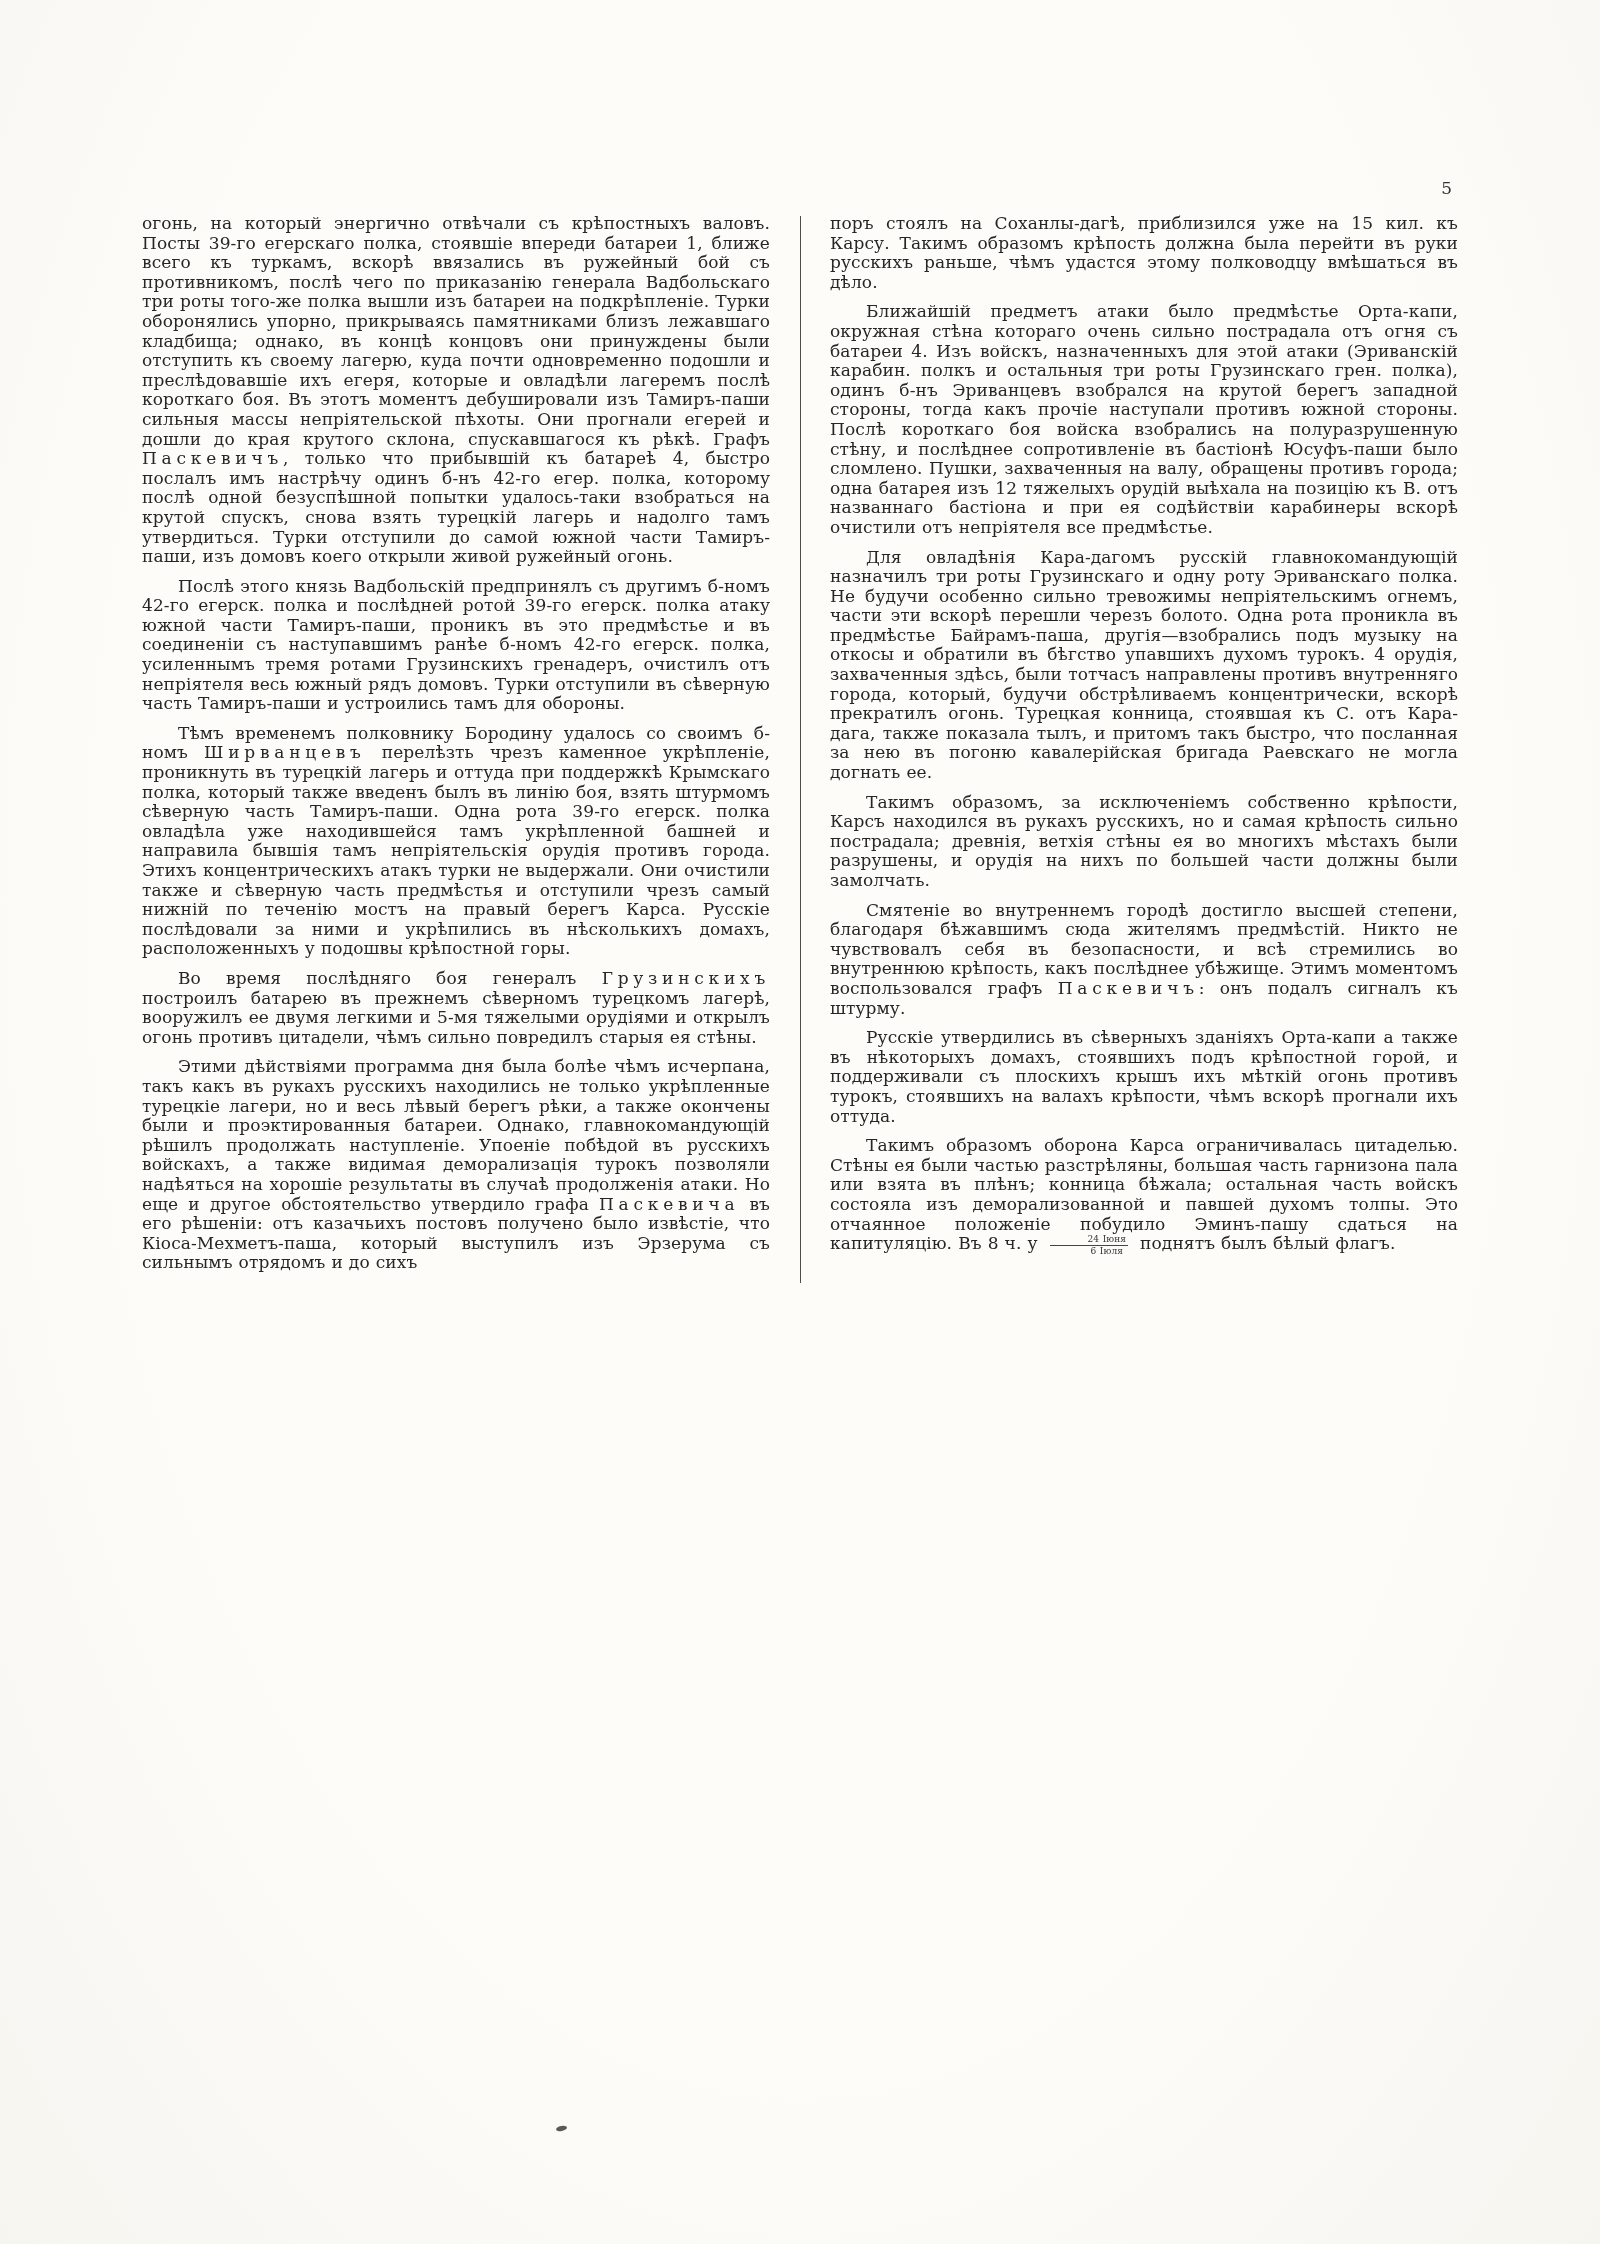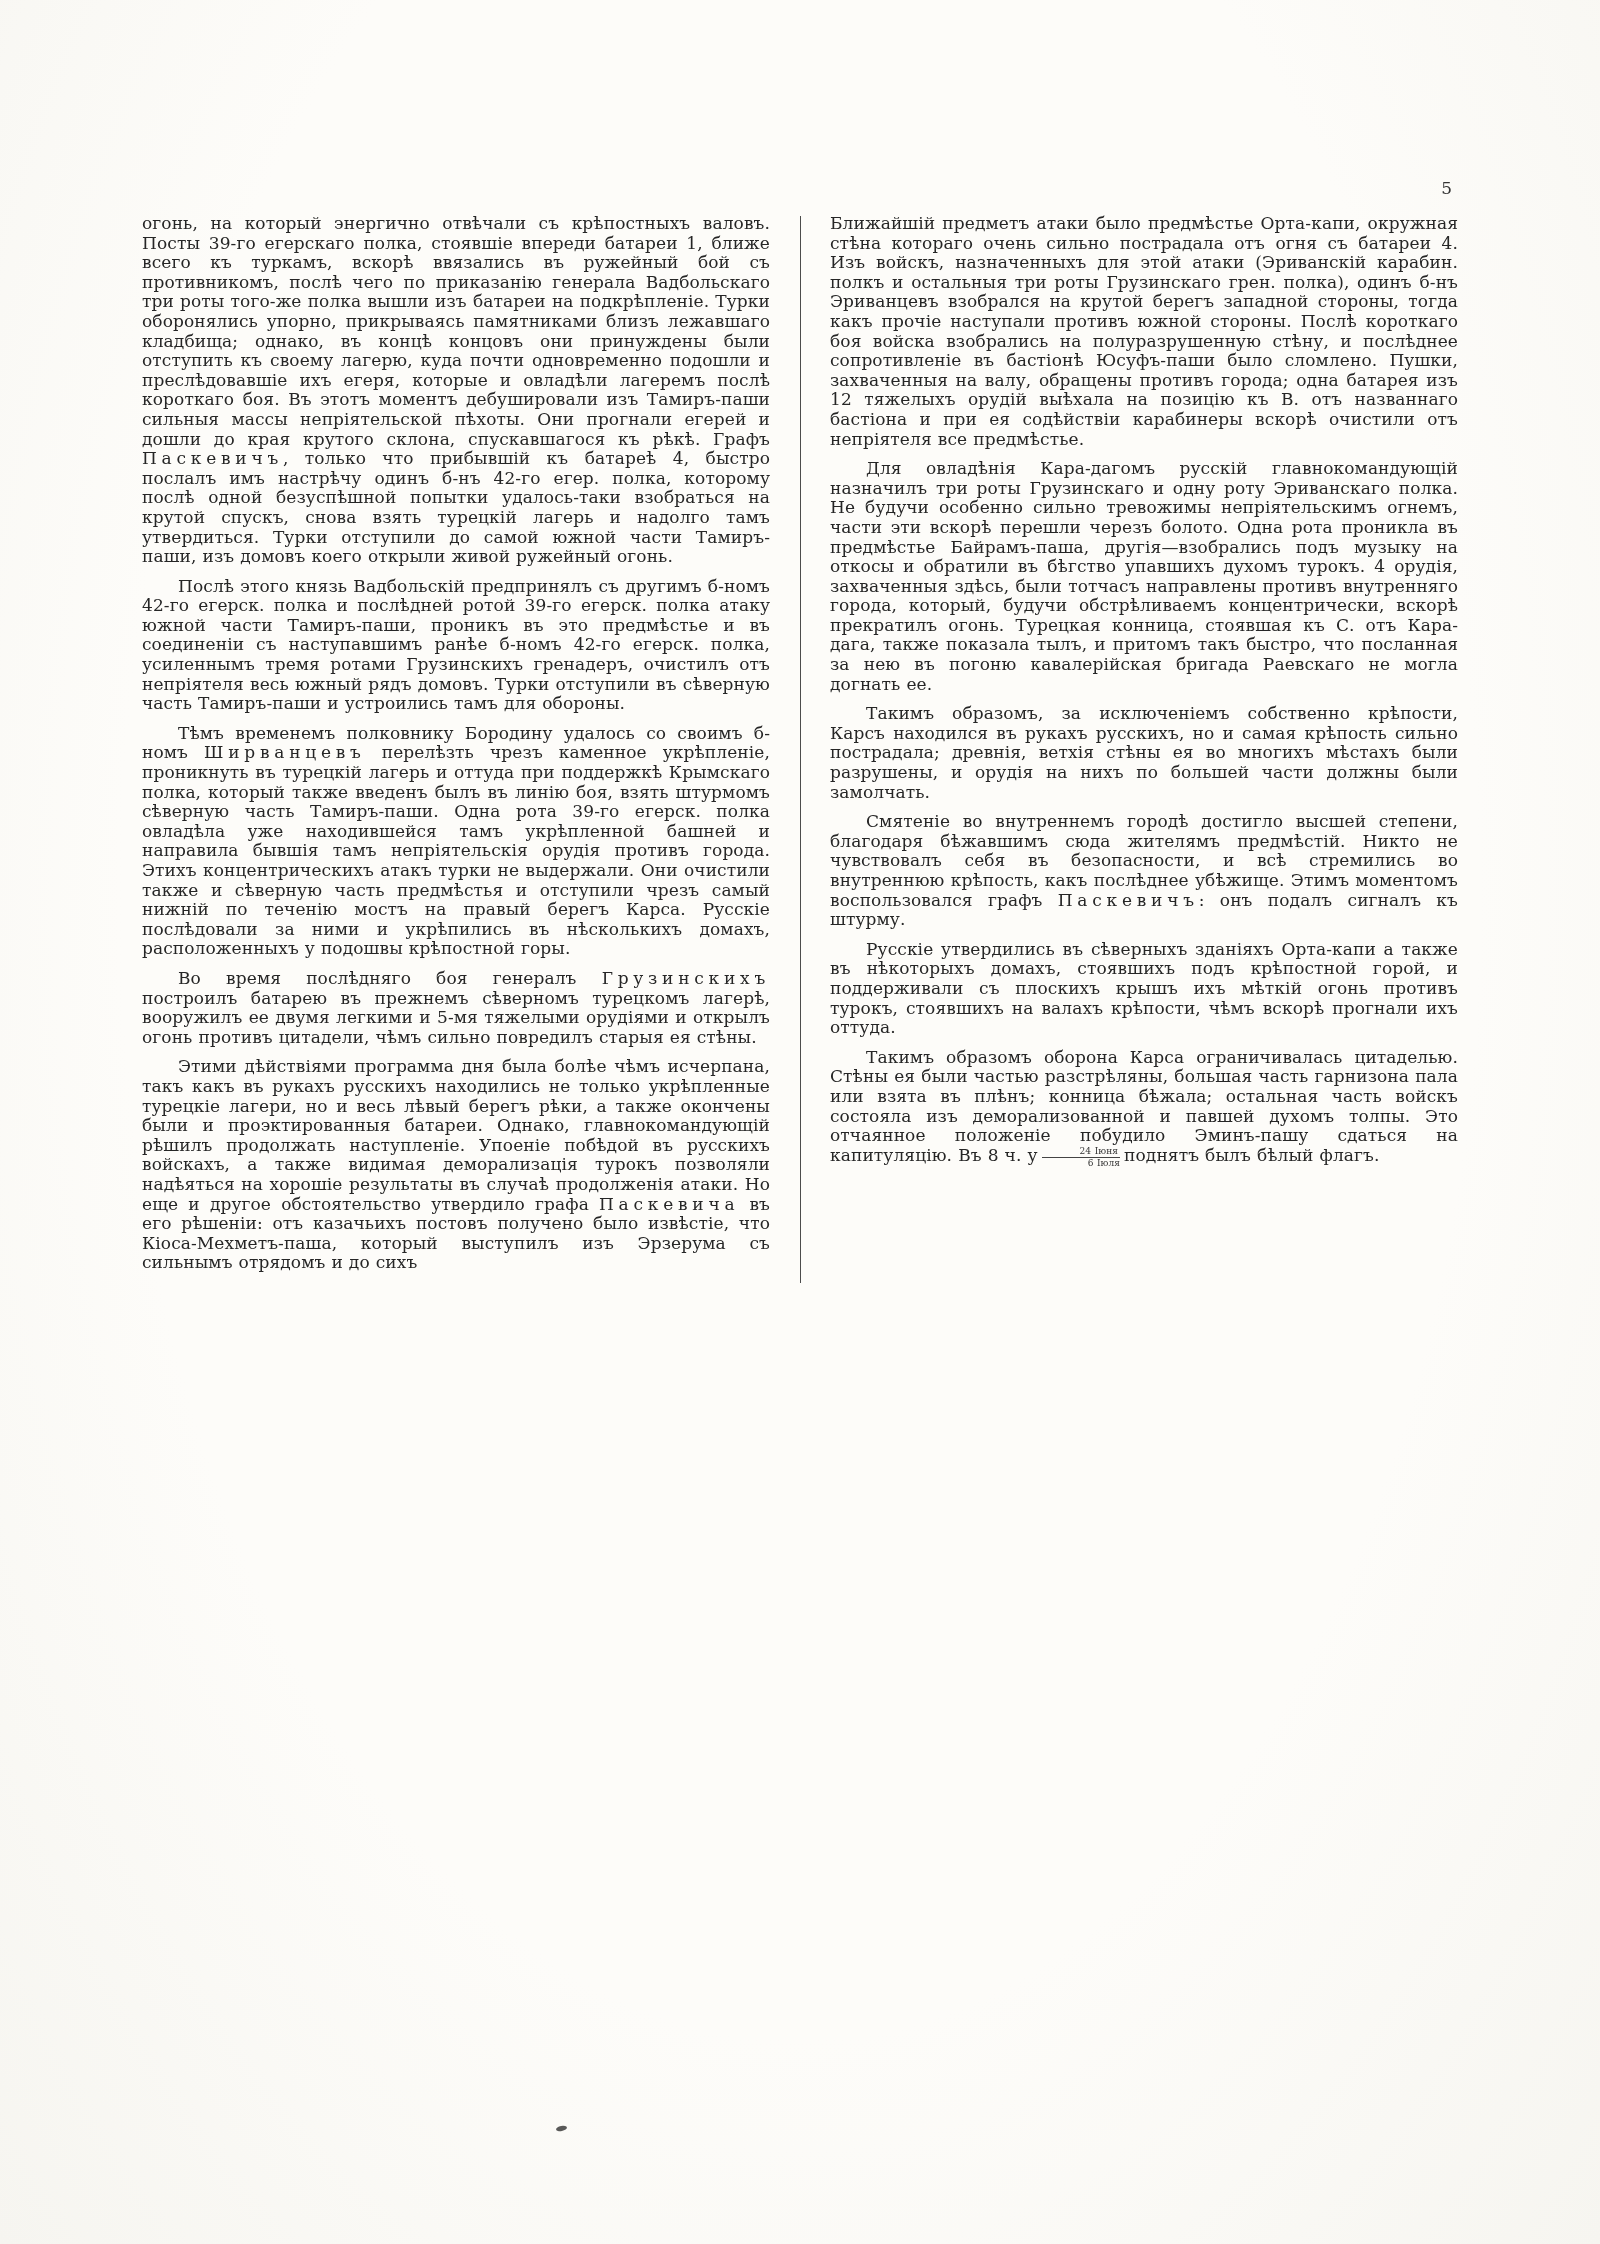--- a/index.html
+++ b/index.html
@@ -44,24 +44,24 @@
   .divider {
     width: 1px;
     background: #4c4c4c;
     margin: 2px 29px 0 30px;
     align-self: stretch;
   }
   .letterspaced { letter-spacing: 0.28em; }
   .fraction {
     display: inline-block;
     vertical-align: -0.55em;
-    text-align: right;
+    text-align: center;
     font-size: 9px;
     line-height: 1.25;
-    margin: 0 4px;
+    margin: 0 12px;
     color: #333;
   }
   .fraction .frac-top {
     display: block;
     border-bottom: 1px solid #444;
     padding: 0 2px;
   }
   .fraction .frac-bottom { display: block; }
   .speck {
     position: absolute;
@@ -81,20 +81,21 @@
   <div class="text-block">
     <div class="column">
         <p><span>огонь, на который энергично отвѣчали съ крѣпостныхъ валовъ. Посты 39-го егерскаго полка, стоявшіе впереди батареи 1, ближе всего къ туркамъ, вскорѣ ввязались въ ружейный бой съ противникомъ, послѣ чего по приказанію генерала Вадбольскаго три роты того-же полка вышли изъ батареи на подкрѣпленіе. Турки оборонялись упорно, прикрываясь памятниками близъ лежавшаго кладбища; однако, въ концѣ концовъ они принуждены были отступить къ своему лагерю, куда почти одновременно подошли и преслѣдовавшіе ихъ егеря, которые и овладѣли лагеремъ послѣ короткаго боя. Въ этотъ моментъ дебушировали изъ Тамиръ-паши сильныя массы непріятельской пѣхоты. Они прогнали егерей и дошли до края крутого склона, спускавшагося къ рѣкѣ. Графъ </span><span class="letterspaced">Паскевичъ</span><span>, только что прибывшій къ батареѣ 4, быстро послалъ имъ настрѣчу одинъ б-нъ 42-го егер. полка, которому послѣ одной безуспѣшной попытки удалось-таки взобраться на крутой спускъ, снова взять турецкій лагерь и надолго тамъ утвердиться. Турки отступили до самой южной части Тамиръ-паши, изъ домовъ коего открыли живой ружейный огонь.</span></p>
         <p><span>Послѣ этого князь Вадбольскій предпринялъ съ другимъ б-номъ 42-го егерск. полка и послѣдней ротой 39-го егерск. полка атаку южной части Тамиръ-паши, проникъ въ это предмѣстье и въ соединеніи съ наступавшимъ ранѣе б-номъ 42-го егерск. полка, усиленнымъ тремя ротами Грузинскихъ гренадеръ, очистилъ отъ непріятеля весь южный рядъ домовъ. Турки отступили въ сѣверную часть Тамиръ-паши и устроились тамъ для обороны.</span></p>
         <p><span>Тѣмъ временемъ полковнику Бородину удалось со своимъ б-номъ </span><span class="letterspaced">Ширванцевъ</span><span> перелѣзть чрезъ каменное укрѣпленіе, проникнуть въ турецкій лагерь и оттуда при поддержкѣ Крымскаго полка, который также введенъ былъ въ линію боя, взять штурмомъ сѣверную часть Тамиръ-паши. Одна рота 39-го егерск. полка овладѣла уже находившейся тамъ укрѣпленной башней и направила бывшія тамъ непріятельскія орудія противъ города. Этихъ концентрическихъ атакъ турки не выдержали. Они очистили также и сѣверную часть предмѣстья и отступили чрезъ самый нижній по теченію мостъ на правый берегъ Карса. Русскіе послѣдовали за ними и укрѣпились въ нѣсколькихъ домахъ, расположенныхъ у подошвы крѣпостной горы.</span></p>
         <p><span>Во время послѣдняго боя генералъ </span><span class="letterspaced">Грузинскихъ</span><span> построилъ батарею въ прежнемъ сѣверномъ турецкомъ лагерѣ, вооружилъ ее двумя легкими и 5-мя тяжелыми орудіями и открылъ огонь противъ цитадели, чѣмъ сильно повредилъ старыя ея стѣны.</span></p>
         <p><span>Этими дѣйствіями программа дня была болѣе чѣмъ исчерпана, такъ какъ въ рукахъ русскихъ находились не только укрѣпленные турецкіе лагери, но и весь лѣвый берегъ рѣки, а также окончены были и проэктированныя батареи. Однако, главнокомандующій рѣшилъ продолжать наступленіе. Упоеніе побѣдой въ русскихъ войскахъ, а также видимая деморализація турокъ позволяли надѣяться на хорошіе результаты въ случаѣ продолженія атаки. Но еще и другое обстоятельство утвердило графа </span><span class="letterspaced">Паскевича</span><span> въ его рѣшеніи: отъ казачьихъ постовъ получено было извѣстіе, что Кіоса-Мехметъ-паша, который выступилъ изъ Эрзерума съ сильнымъ отрядомъ и до сихъ</span></p>
       </div>
     <div class="divider"></div>
     <div class="column">
+        <p><span>поръ стоялъ на Соханлы-дагѣ, приблизился уже на 15 кил. къ Карсу. Такимъ образомъ крѣпость должна была перейти въ руки русскихъ раньше, чѣмъ удастся этому полководцу вмѣшаться въ дѣло.</span></p>
         <p><span>Ближайшій предметъ атаки было предмѣстье Орта-капи, окружная стѣна котораго очень сильно пострадала отъ огня съ батареи 4. Изъ войскъ, назначенныхъ для этой атаки (Эриванскій карабин. полкъ и остальныя три роты Грузинскаго грен. полка), одинъ б-нъ Эриванцевъ взобрался на крутой берегъ западной стороны, тогда какъ прочіе наступали противъ южной стороны. Послѣ короткаго боя войска взобрались на полуразрушенную стѣну, и послѣднее сопротивленіе въ бастіонѣ Юсуфъ-паши было сломлено. Пушки, захваченныя на валу, обращены противъ города; одна батарея изъ 12 тяжелыхъ орудій выѣхала на позицію къ В. отъ названнаго бастіона и при ея содѣйствіи карабинеры вскорѣ очистили отъ непріятеля все предмѣстье.</span></p>
         <p><span>Для овладѣнія Кара-дагомъ русскій главнокомандующій назначилъ три роты Грузинскаго и одну роту Эриванскаго полка. Не будучи особенно сильно тревожимы непріятельскимъ огнемъ, части эти вскорѣ перешли черезъ болото. Одна рота проникла въ предмѣстье Байрамъ-паша, другія—взобрались подъ музыку на откосы и обратили въ бѣгство упавшихъ духомъ турокъ. 4 орудія, захваченныя здѣсь, были тотчасъ направлены противъ внутренняго города, который, будучи обстрѣливаемъ концентрически, вскорѣ прекратилъ огонь. Турецкая конница, стоявшая къ С. отъ Кара-дага, также показала тылъ, и притомъ такъ быстро, что посланная за нею въ погоню кавалерійская бригада Раевскаго не могла догнать ее.</span></p>
         <p><span>Такимъ образомъ, за исключеніемъ собственно крѣпости, Карсъ находился въ рукахъ русскихъ, но и самая крѣпость сильно пострадала; древнія, ветхія стѣны ея во многихъ мѣстахъ были разрушены, и орудія на нихъ по большей части должны были замолчать.</span></p>
         <p><span>Смятеніе во внутреннемъ городѣ достигло высшей степени, благодаря бѣжавшимъ сюда жителямъ предмѣстій. Никто не чувствовалъ себя въ безопасности, и всѣ стремились во внутреннюю крѣпость, какъ послѣднее убѣжище. Этимъ моментомъ воспользовался графъ </span><span class="letterspaced">Паскевичъ</span><span>: онъ подалъ сигналъ къ штурму.</span></p>
         <p><span>Русскіе утвердились въ сѣверныхъ зданіяхъ Орта-капи а также въ нѣкоторыхъ домахъ, стоявшихъ подъ крѣпостной горой, и поддерживали съ плоскихъ крышъ ихъ мѣткій огонь противъ турокъ, стоявшихъ на валахъ крѣпости, чѣмъ вскорѣ прогнали ихъ оттуда.</span></p>
         <p><span>Такимъ образомъ оборона Карса ограничивалась цитаделью. Стѣны ея были частью разстрѣляны, большая часть гарнизона пала или взята въ плѣнъ; конница бѣжала; остальная часть войскъ состояла изъ деморализованной и павшей духомъ толпы. Это отчаянное положеніе побудило Эминъ-пашу сдаться на капитуляцію. Въ 8 ч. у</span><span class="fraction"><span class="frac-top">24 Іюня</span><span class="frac-bottom">6 Іюля</span></span><span>поднятъ былъ бѣлый флагъ.</span></p>
       </div>
   </div>
   <div class="speck"></div>
 </div>

